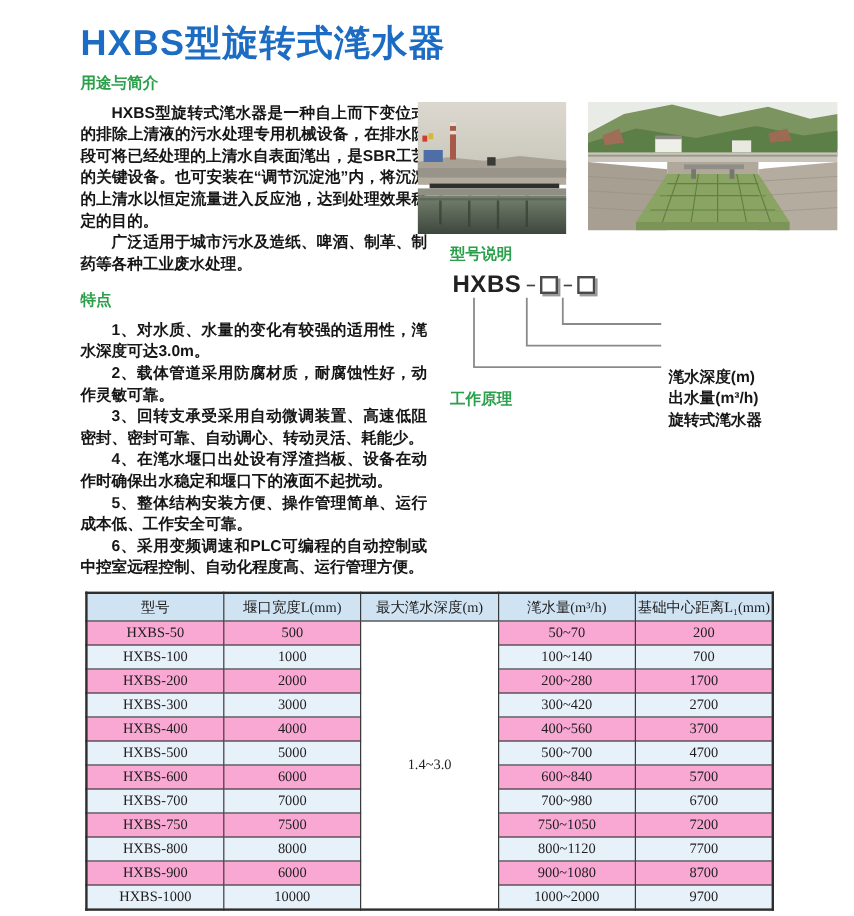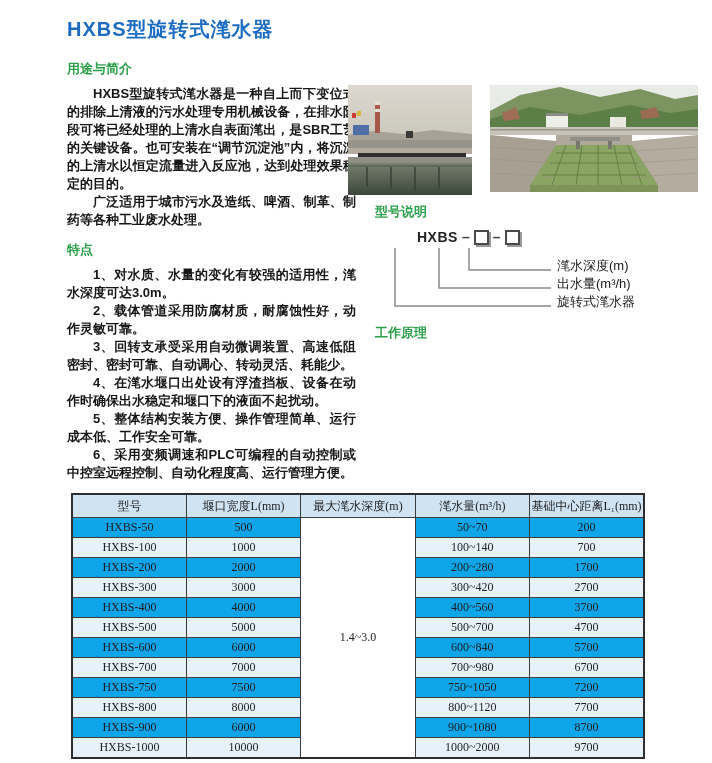--- a/index.html
+++ b/index.html
@@ -2,64 +2,65 @@
 <html><head>
 <meta charset="utf-8">
 <style>
   html,body{margin:0;padding:0;background:#ffffff;}
   .page{
     position:relative; width:712px; height:763px; background:#fff;
     font-family:"Liberation Sans","DejaVu Sans",sans-serif; overflow:hidden;
   }
   .title{
     position:absolute; left:67px; top:16px; margin:0;
-    font-size:20px; font-weight:bold; color:#1b6cc2; letter-spacing:1px;
+    font-size:30px; font-weight:bold; color:#1b6cc2; letter-spacing:1px;
   }
   .ghead{ font-size:13px; font-weight:bold; color:#2ba04a; margin:0 0 7px 0; }
   .body{
     font-size:13px; font-weight:bold; color:#161616; line-height:18px;
     margin:0; text-indent:2em; text-align:justify;
   }
   .col-left{ position:absolute; left:67px; top:60px; width:289px; }
   .col-left .ghead.second{ margin-top:12px; }
 
   
   .photo{ position:absolute; top:85px; }
   .photo svg{ display:block; }
   .photo-left{ left:348px; }
   .photo-right{ left:490px; }
 
   
   .col-right{ position:absolute; left:375px; top:203px; width:324px; }
   .model-diagram{ position:relative; height:92px; margin-top:2px; }
   .model-row{ position:absolute; left:2px; top:0; display:flex; align-items:center; height:18px; }
-  .model-prefix{ font-size:14px; font-weight:bold; color:#222; letter-spacing:.5px;margin-left:40px; }
+  .model-prefix{ font-size:20px; font-weight:bold; color:#222; letter-spacing:.5px; }
   .mdash{ font-size:14px; font-weight:bold; color:#444; margin:0 4px; }
   .mbox{
     display:inline-block; width:11px; height:11px; background:#fff;
     border:2px solid #4a4a4a; box-shadow:2px 2px 0 #9a9a9a;
   }
   .model-lines{ position:absolute; left:0; top:20px; }
   .mlabel{
-    position:absolute; left:182px; font-size:13px; font-weight:normal; color:#161616;
+    position:absolute; left:182px; font-size:13px; font-weight:bold; color:#161616;
     white-space:nowrap;
+    margin-top:48px;
   }
   .mlabel.l1{ top:29px; } .mlabel.l2{ top:47px; } .mlabel.l3{ top:65px; }
   .principle-head{ margin-top:4px; }
 
   
   .specs-head{ position:absolute; left:67px; top:460px; }
   table.specs{
     position:absolute; left:71px; top:493px; width:574px;
     border-collapse:collapse; table-layout:fixed;
     font-family:"Liberation Serif","DejaVu Serif",serif; font-size:12px; color:#1d1d1d;
   }
   table.specs th, table.specs td{
     border:1px solid #3a3a3a; text-align:center; padding:0; height:19px;
-    font-weight:normal; background:#0ea5e9;
+    font-weight:normal; background:#f9a8d4;
   }
   table.specs{ border:2px solid #2e2e2e; }
   table.specs th{ background:#cfe3f3; height:22px; }
   table.specs tr.alt td{ background:#e7f1fa; }
   table.specs td.merged{ background:#ffffff !important; }
 </style>
 </head>
 <body>
 
 <div class="page">

